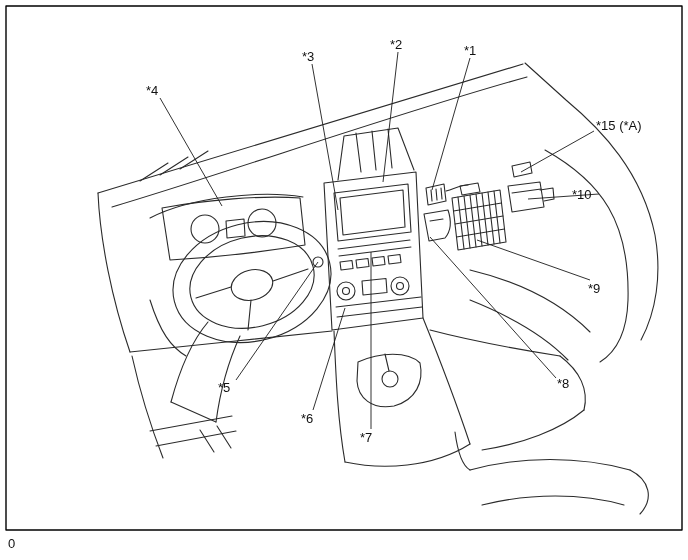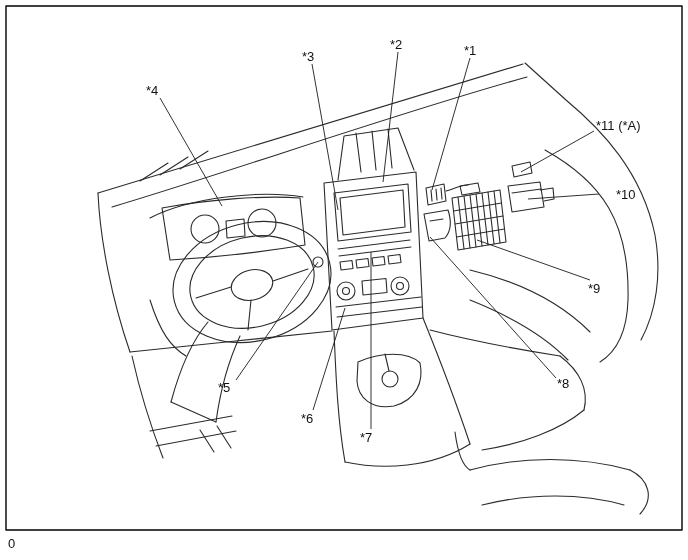--- a/index.html
+++ b/index.html
@@ -190,18 +190,18 @@
 
   <div class="callout" style="left:464px; top:44px">*1</div>
   <div class="callout" style="left:390px; top:38px">*2</div>
   <div class="callout" style="left:302px; top:50px">*3</div>
   <div class="callout" style="left:146px; top:84px">*4</div>
   <div class="callout" style="left:218px; top:381px">*5</div>
   <div class="callout" style="left:301px; top:412px">*6</div>
   <div class="callout" style="left:360px; top:431px">*7</div>
   <div class="callout" style="left:557px; top:377px">*8</div>
   <div class="callout" style="left:588px; top:282px">*9</div>
-  <div class="callout" style="left:616px; top:188px">*10</div>
-  <div class="callout" style="left:596px; top:119px">*11 (*A)</div>
+  <div class="callout" style="left:572px; top:188px">*10</div>
+  <div class="callout" style="left:596px; top:119px">*15 (*A)</div>
 
   <div class="page-marker" style="left:8px; top:536px">0</div>
 
 </div>
 
 </body></html>

